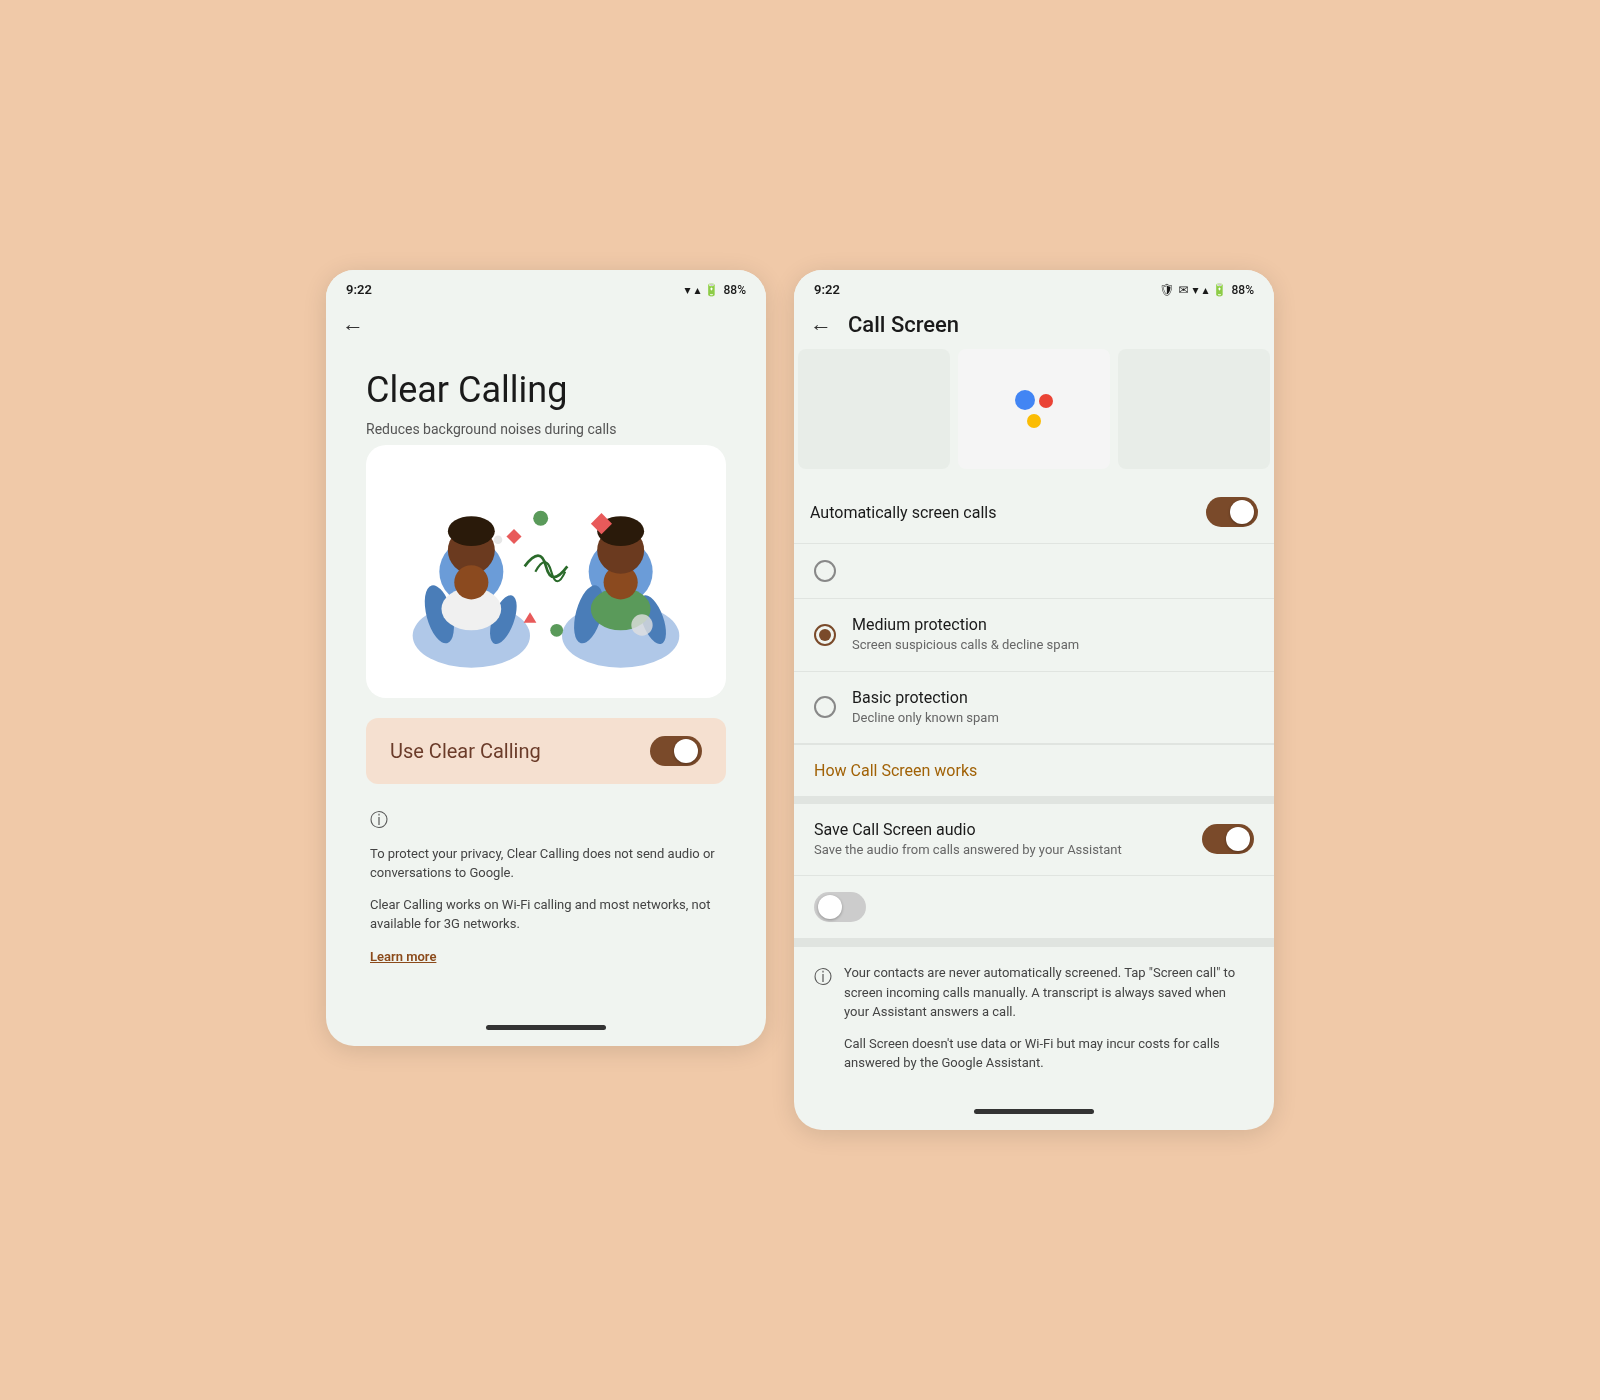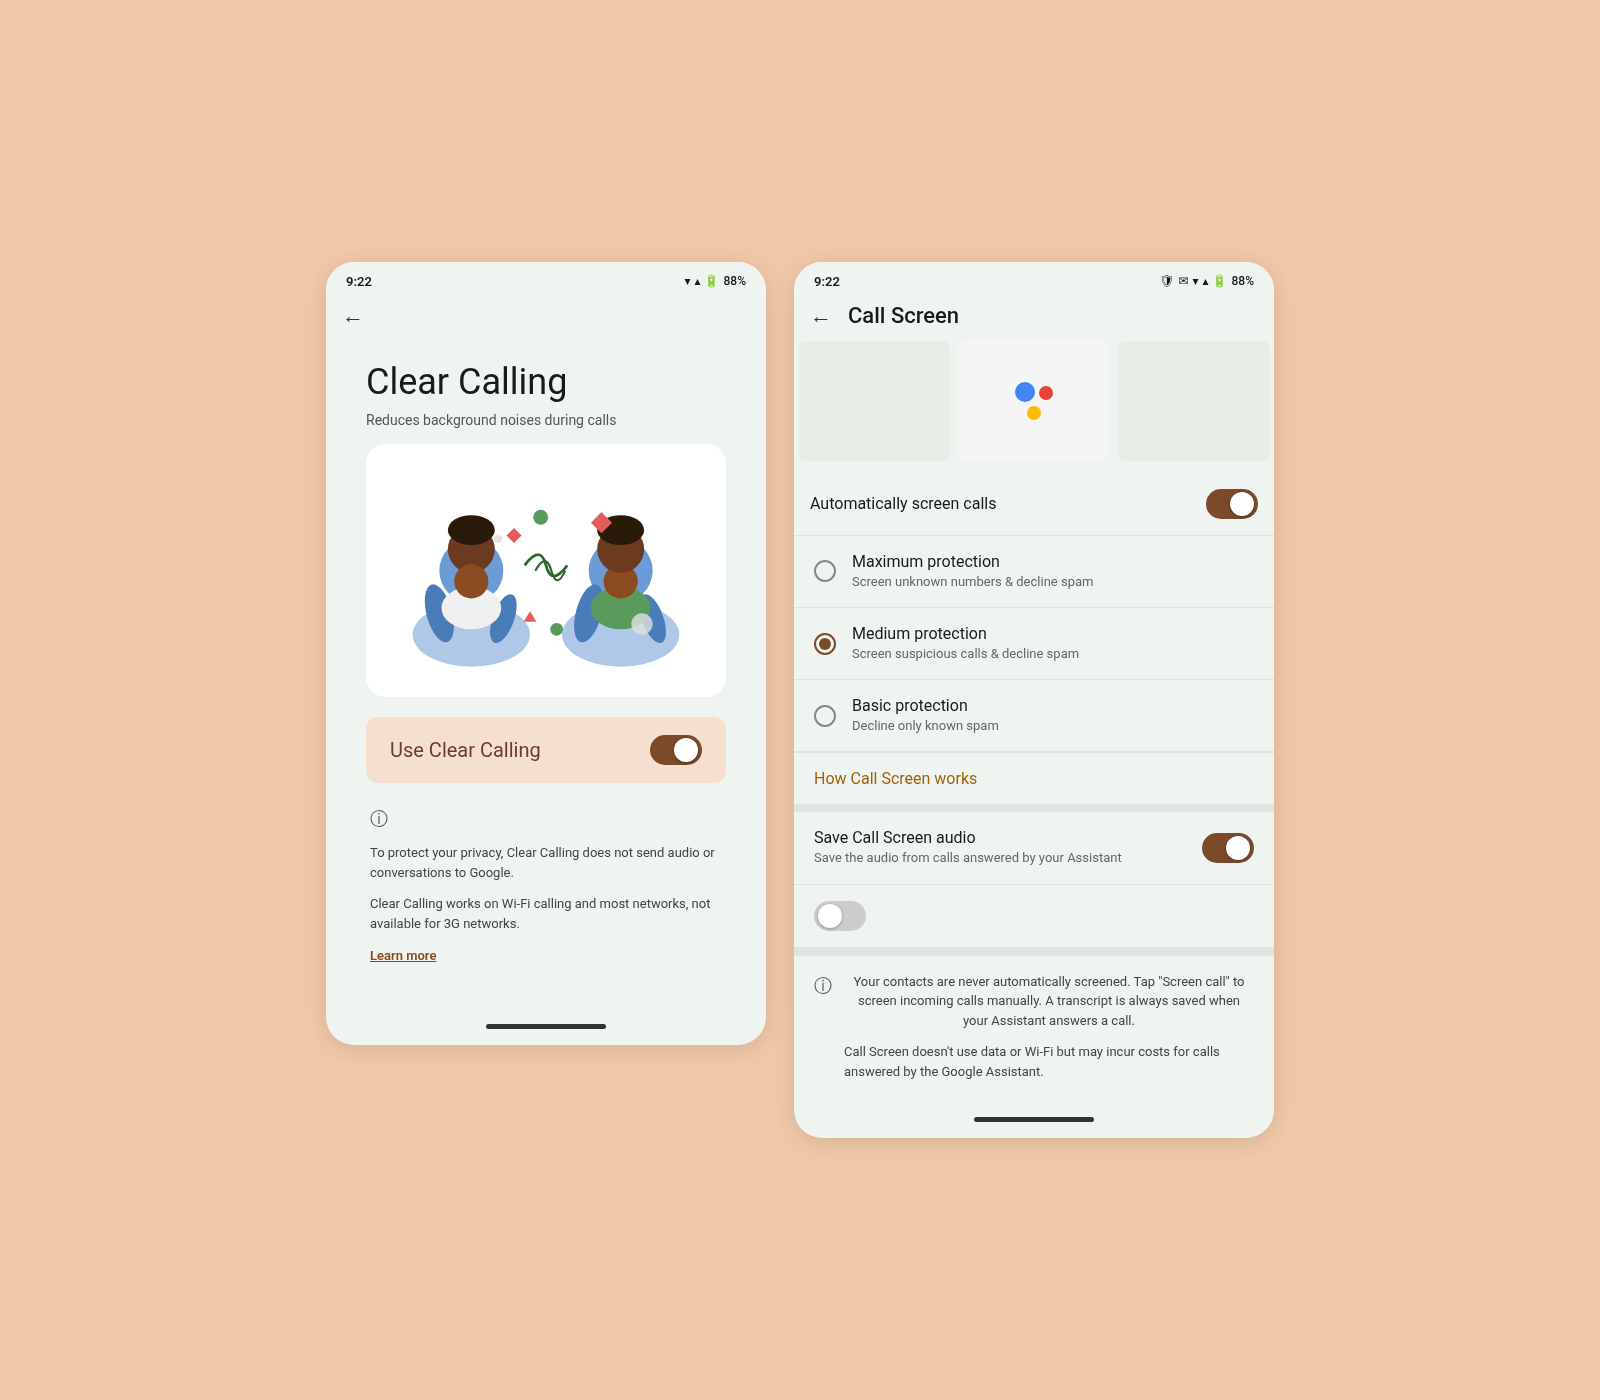--- a/index.html
+++ b/index.html
@@ -62,21 +62,21 @@
     .page-title {
       font-size: 36px;
       font-weight: 400;
       color: #1a1a1a;
       margin-bottom: 8px;
       line-height: 1.2;
     }
     .page-subtitle {
       font-size: 14px;
       color: #555;
-      margin-bottom: 16px;
+      margin-bottom: 8px;
     }
     .illustration-card {
       background: white;
       border-radius: 20px;
       padding: 20px;
       margin-bottom: 20px;
       display: flex;
       justify-content: center;
       align-items: center;
       min-height: 220px;
@@ -374,24 +374,20 @@
 
     <div class="settings-list">
 
       <div class="auto-screen-row">
         <span class="auto-screen-title">Automatically screen calls</span>
         <div class="toggle-switch"></div>
       </div>
 
       <div class="setting-row">
         <div class="radio-outer"></div>
-        <div class="setting-row-text">
-          <div class="setting-title">Maximum protection</div>
-          <div class="setting-subtitle">Screen unknown numbers &amp; decline spam</div>
-        </div>
       </div>
 
       <div class="setting-row">
         <div class="radio-outer selected">
           <div class="radio-inner"></div>
         </div>
         <div class="setting-row-text">
           <div class="setting-title">Medium protection</div>
           <div class="setting-subtitle">Screen suspicious calls &amp; decline spam</div>
         </div>
@@ -425,21 +421,21 @@
       <div class="setting-row">
         <div class="toggle-switch toggle-switch-off"></div>
       </div>
     </div>
 
     <div class="section-divider"></div>
 
     <div class="info-footer">
       <span class="info-footer-icon">ⓘ</span>
       <div>
-        <div class="info-footer-text" style="margin-bottom:12px;text-align:center;">Your contacts are never automatically screened. Tap "Screen call" to screen incoming calls manually. A transcript is always saved when your Assistant answers a call.</div>
+        <div class="info-footer-text" style="margin-bottom:12px;">Your contacts are never automatically screened. Tap "Screen call" to screen incoming calls manually. A transcript is always saved when your Assistant answers a call.</div>
         <div class="info-footer-text">Call Screen doesn't use data or Wi-Fi but may incur costs for calls answered by the Google Assistant.</div>
       </div>
     </div>
 
     <div class="home-indicator"></div>
   </div>
 
 </div>
 
 </body></html>

